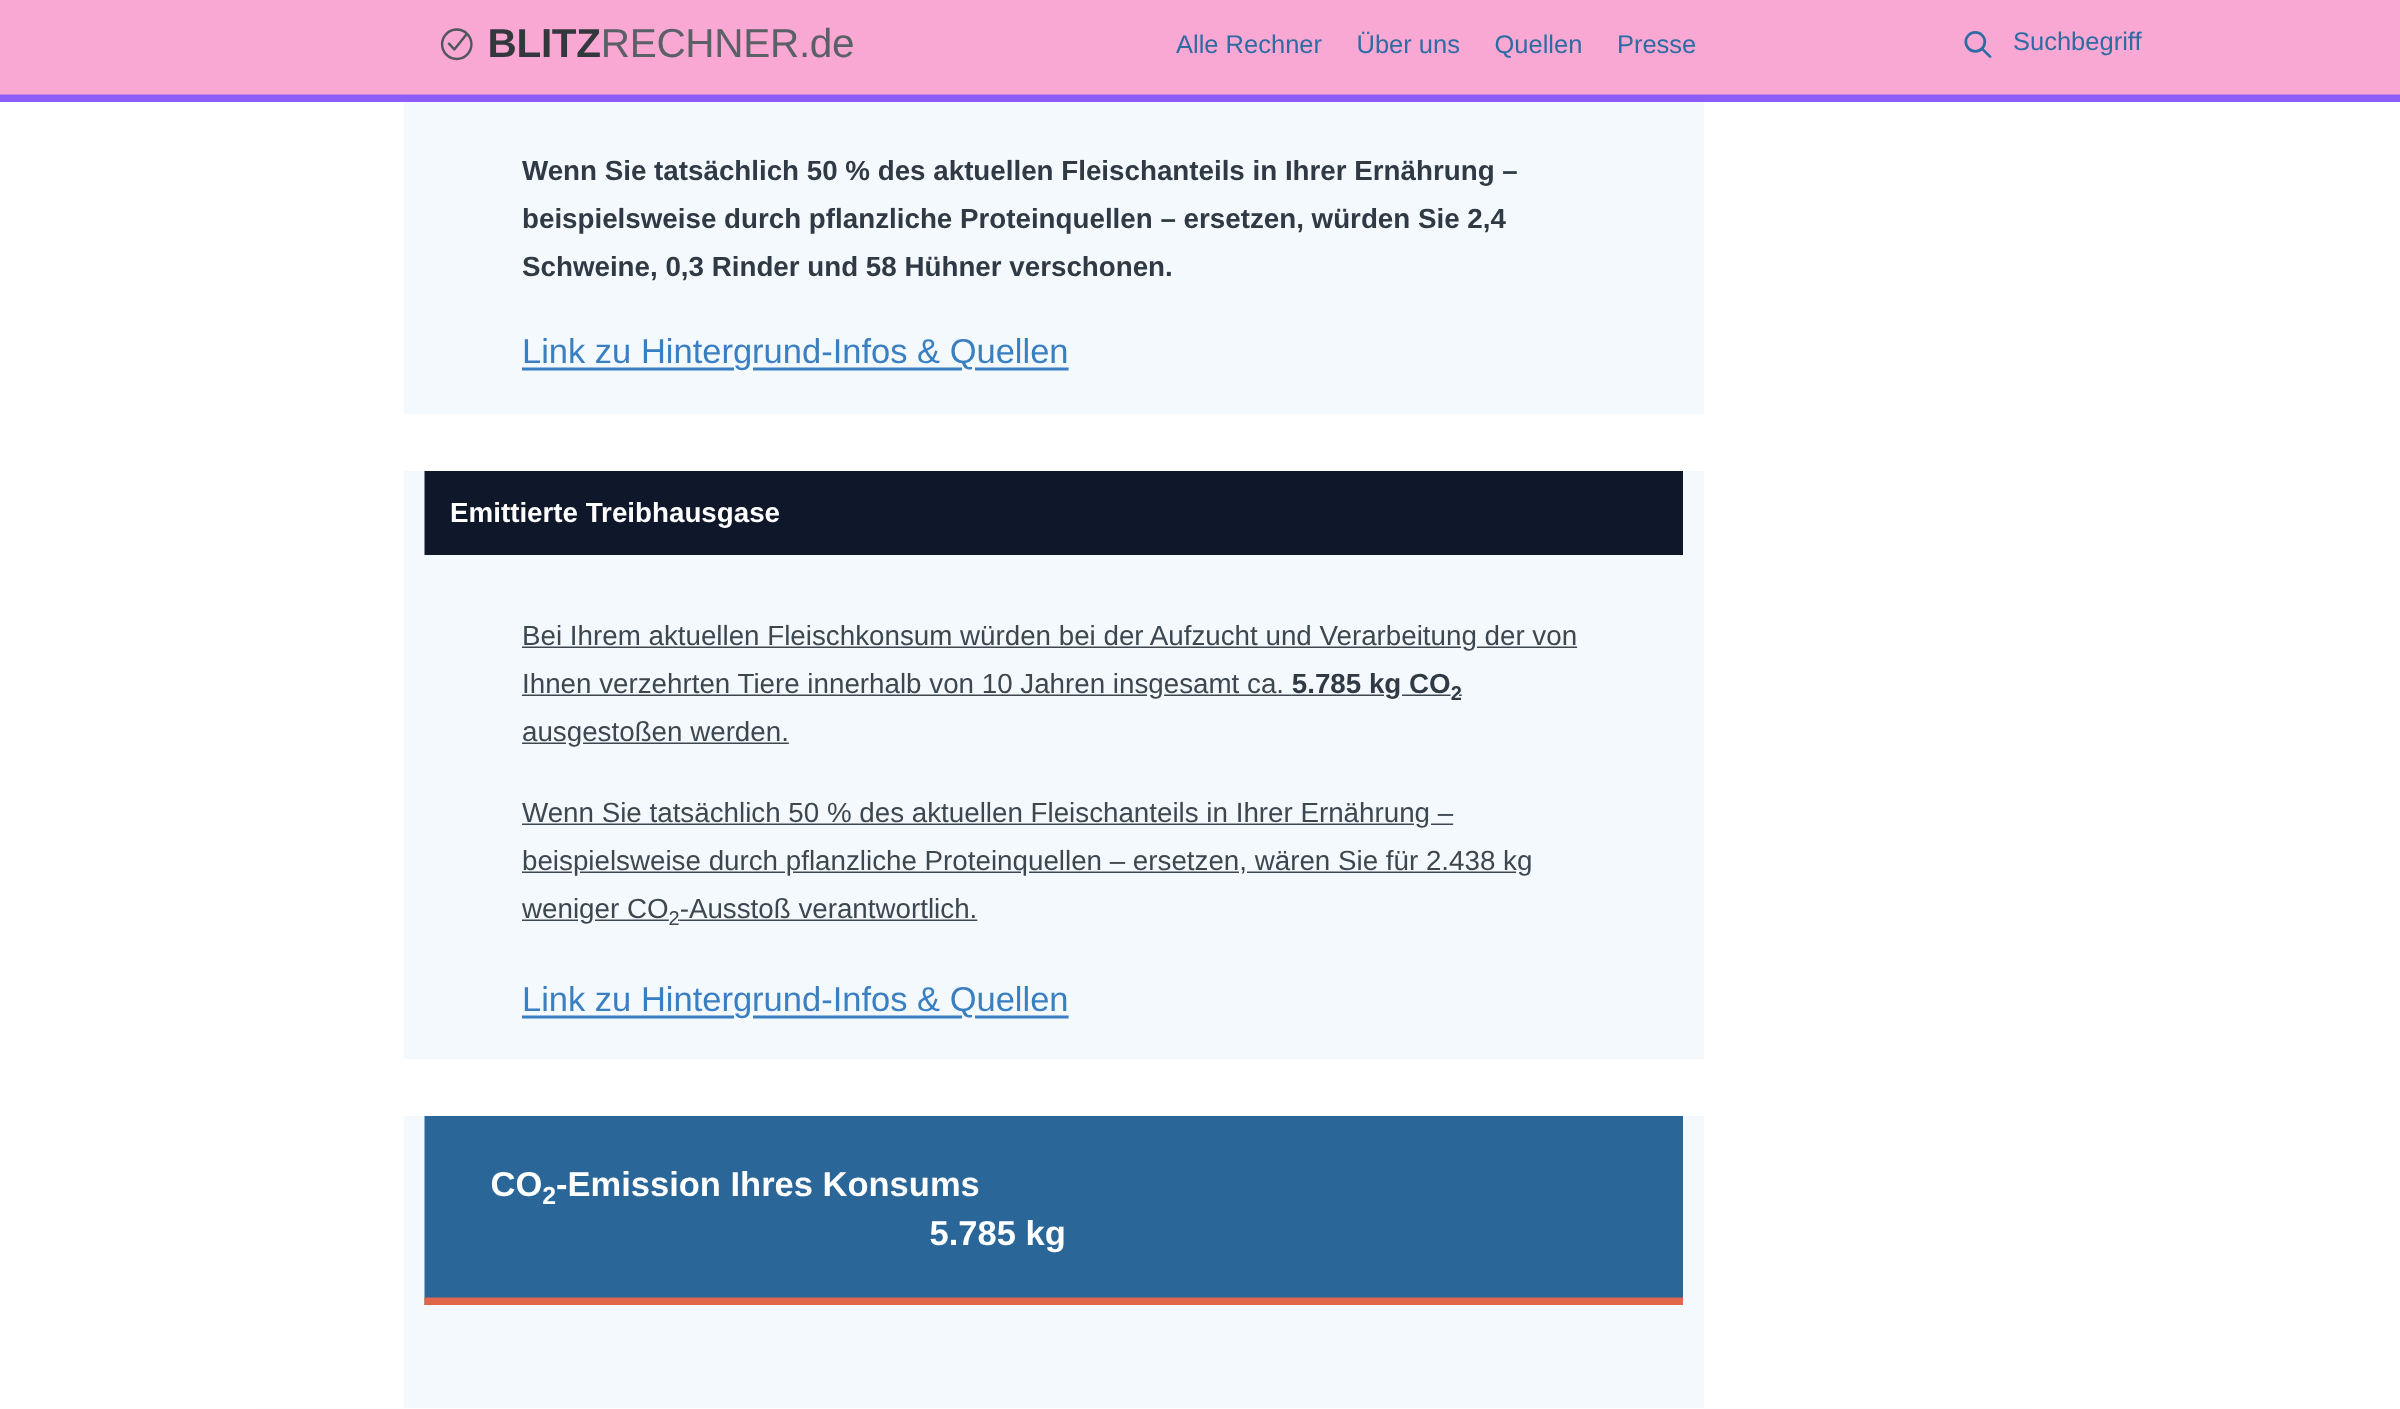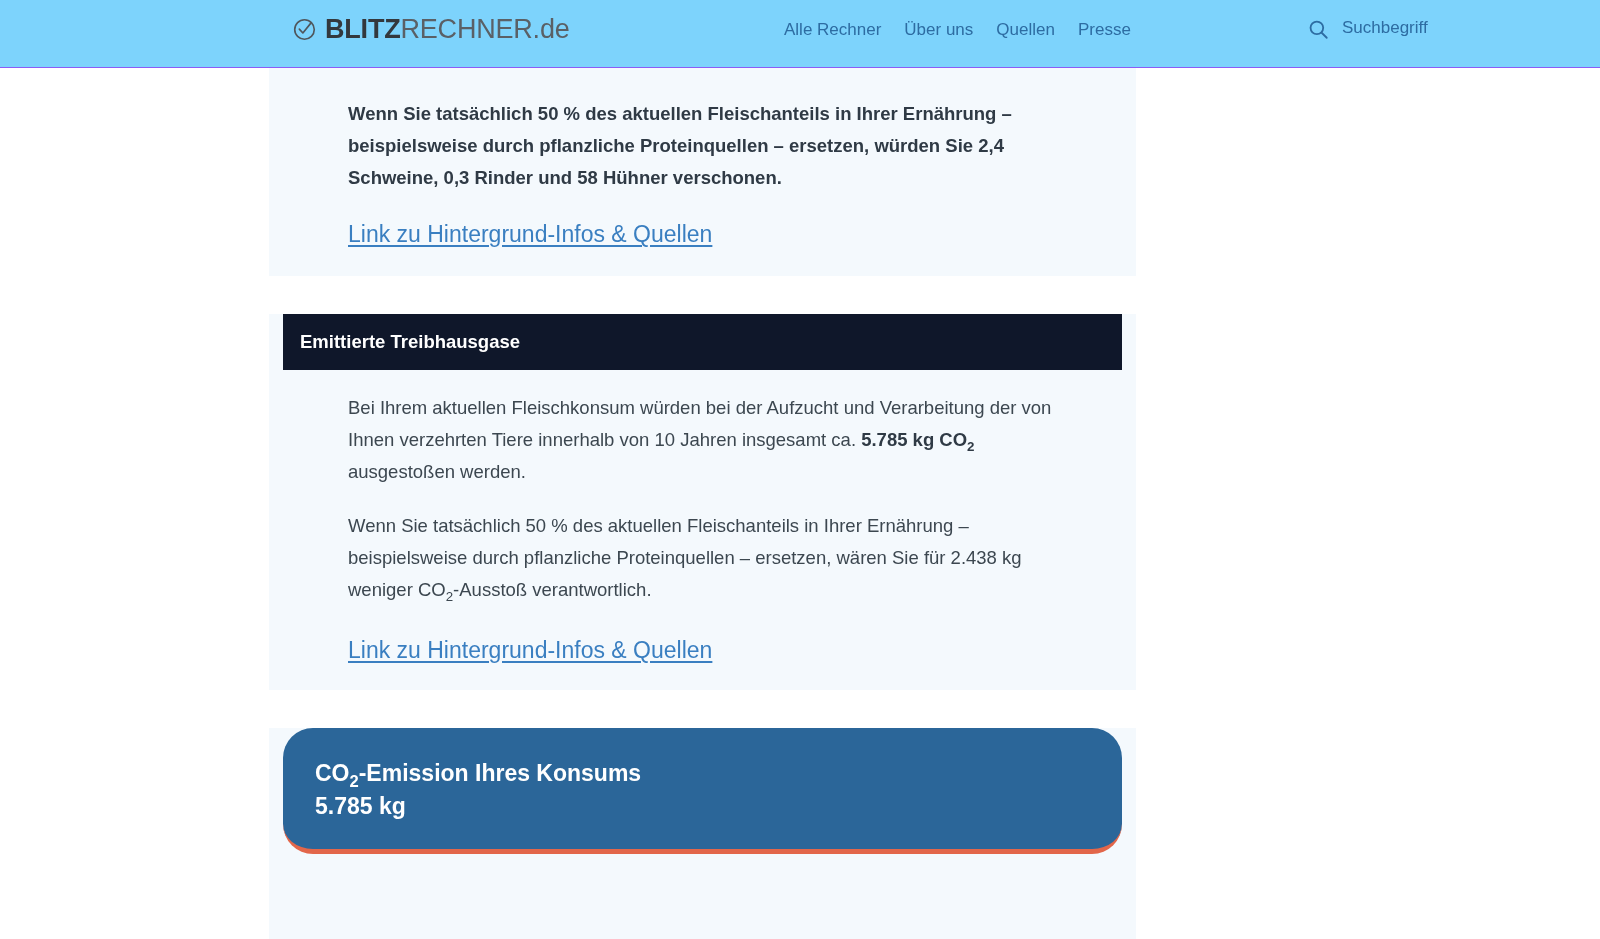--- a/index.html
+++ b/index.html
@@ -10,22 +10,22 @@
     height: 939px;
     overflow: hidden;
     background: #ffffff;
     font-family: "Liberation Sans", sans-serif;
   }
 
   
   .site-header {
     position: relative;
     height: 68px;
-    background: #7dd3fc;
-    border-bottom: 1px solid #8b5cf6;
+    background: #f9a8d4;
+    border-bottom: 5px solid #8b5cf6;
     display: flex;
     align-items: center;
   }
   .logo {
     position: absolute;
     left: 293px;
     top: 16px;
     display: flex;
     align-items: center;
     gap: 9px;
@@ -142,57 +142,58 @@
     font-weight: bold;
     padding: 17px 0 17px 17px;
     margin: 0 0 0 0;
     padding-left: 17px;
   }
   .section-header span { padding-left: 0; }
   .section-body {
     padding: 22px 50px 26px 65px;
   }
   .section-body p {
-    margin: 0 0 22px 0;
+    margin: 16px 0 22px 0;
     font-size: 18.5px;
     color: #3c4750;
     line-height: 1.72;
+    text-decoration: underline;
   }
   .section-body p b { font-weight: bold; color: #2f3a45; }
   .section-body .source-link { margin-left: 0; margin-top: 10px; }
 
   sub { font-size: 0.72em; line-height: 0; }
 
   
   .result-panel {
     margin: 0 14px;
     background: #2b6699;
     color: #ffffff;
-    padding: 30px 0 28px 4px;
+    padding: 30px 0 28px 16px;
     display: flex;
     position: relative;
     border-bottom: 5px solid #e2664a;
-    border-radius: 30px;
   }
   .result-col {
     padding-left: 28px;
     width: 50%;
   }
   .result-col:nth-child(2) { padding-left: 28px; }
   .result-title {
     font-size: 23px;
     font-weight: bold;
     line-height: 1.32;
     margin: 0 0 2px 0;
   }
   .result-value {
     font-size: 23px;
     font-weight: bold;
     line-height: 1.32;
     margin: 0;
+    text-align: right;
   }
 </style>
 </head>
 <body>
 
 <header class="site-header">
   <a class="logo" href="#">
     <span class="logo-mark">
       <svg class="logo-mark" viewBox="0 0 24 24" width="23" height="23" aria-hidden="true">
         <circle cx="12" cy="12" r="10.2" fill="none" stroke="#4f565c" stroke-width="1.7"></circle>

